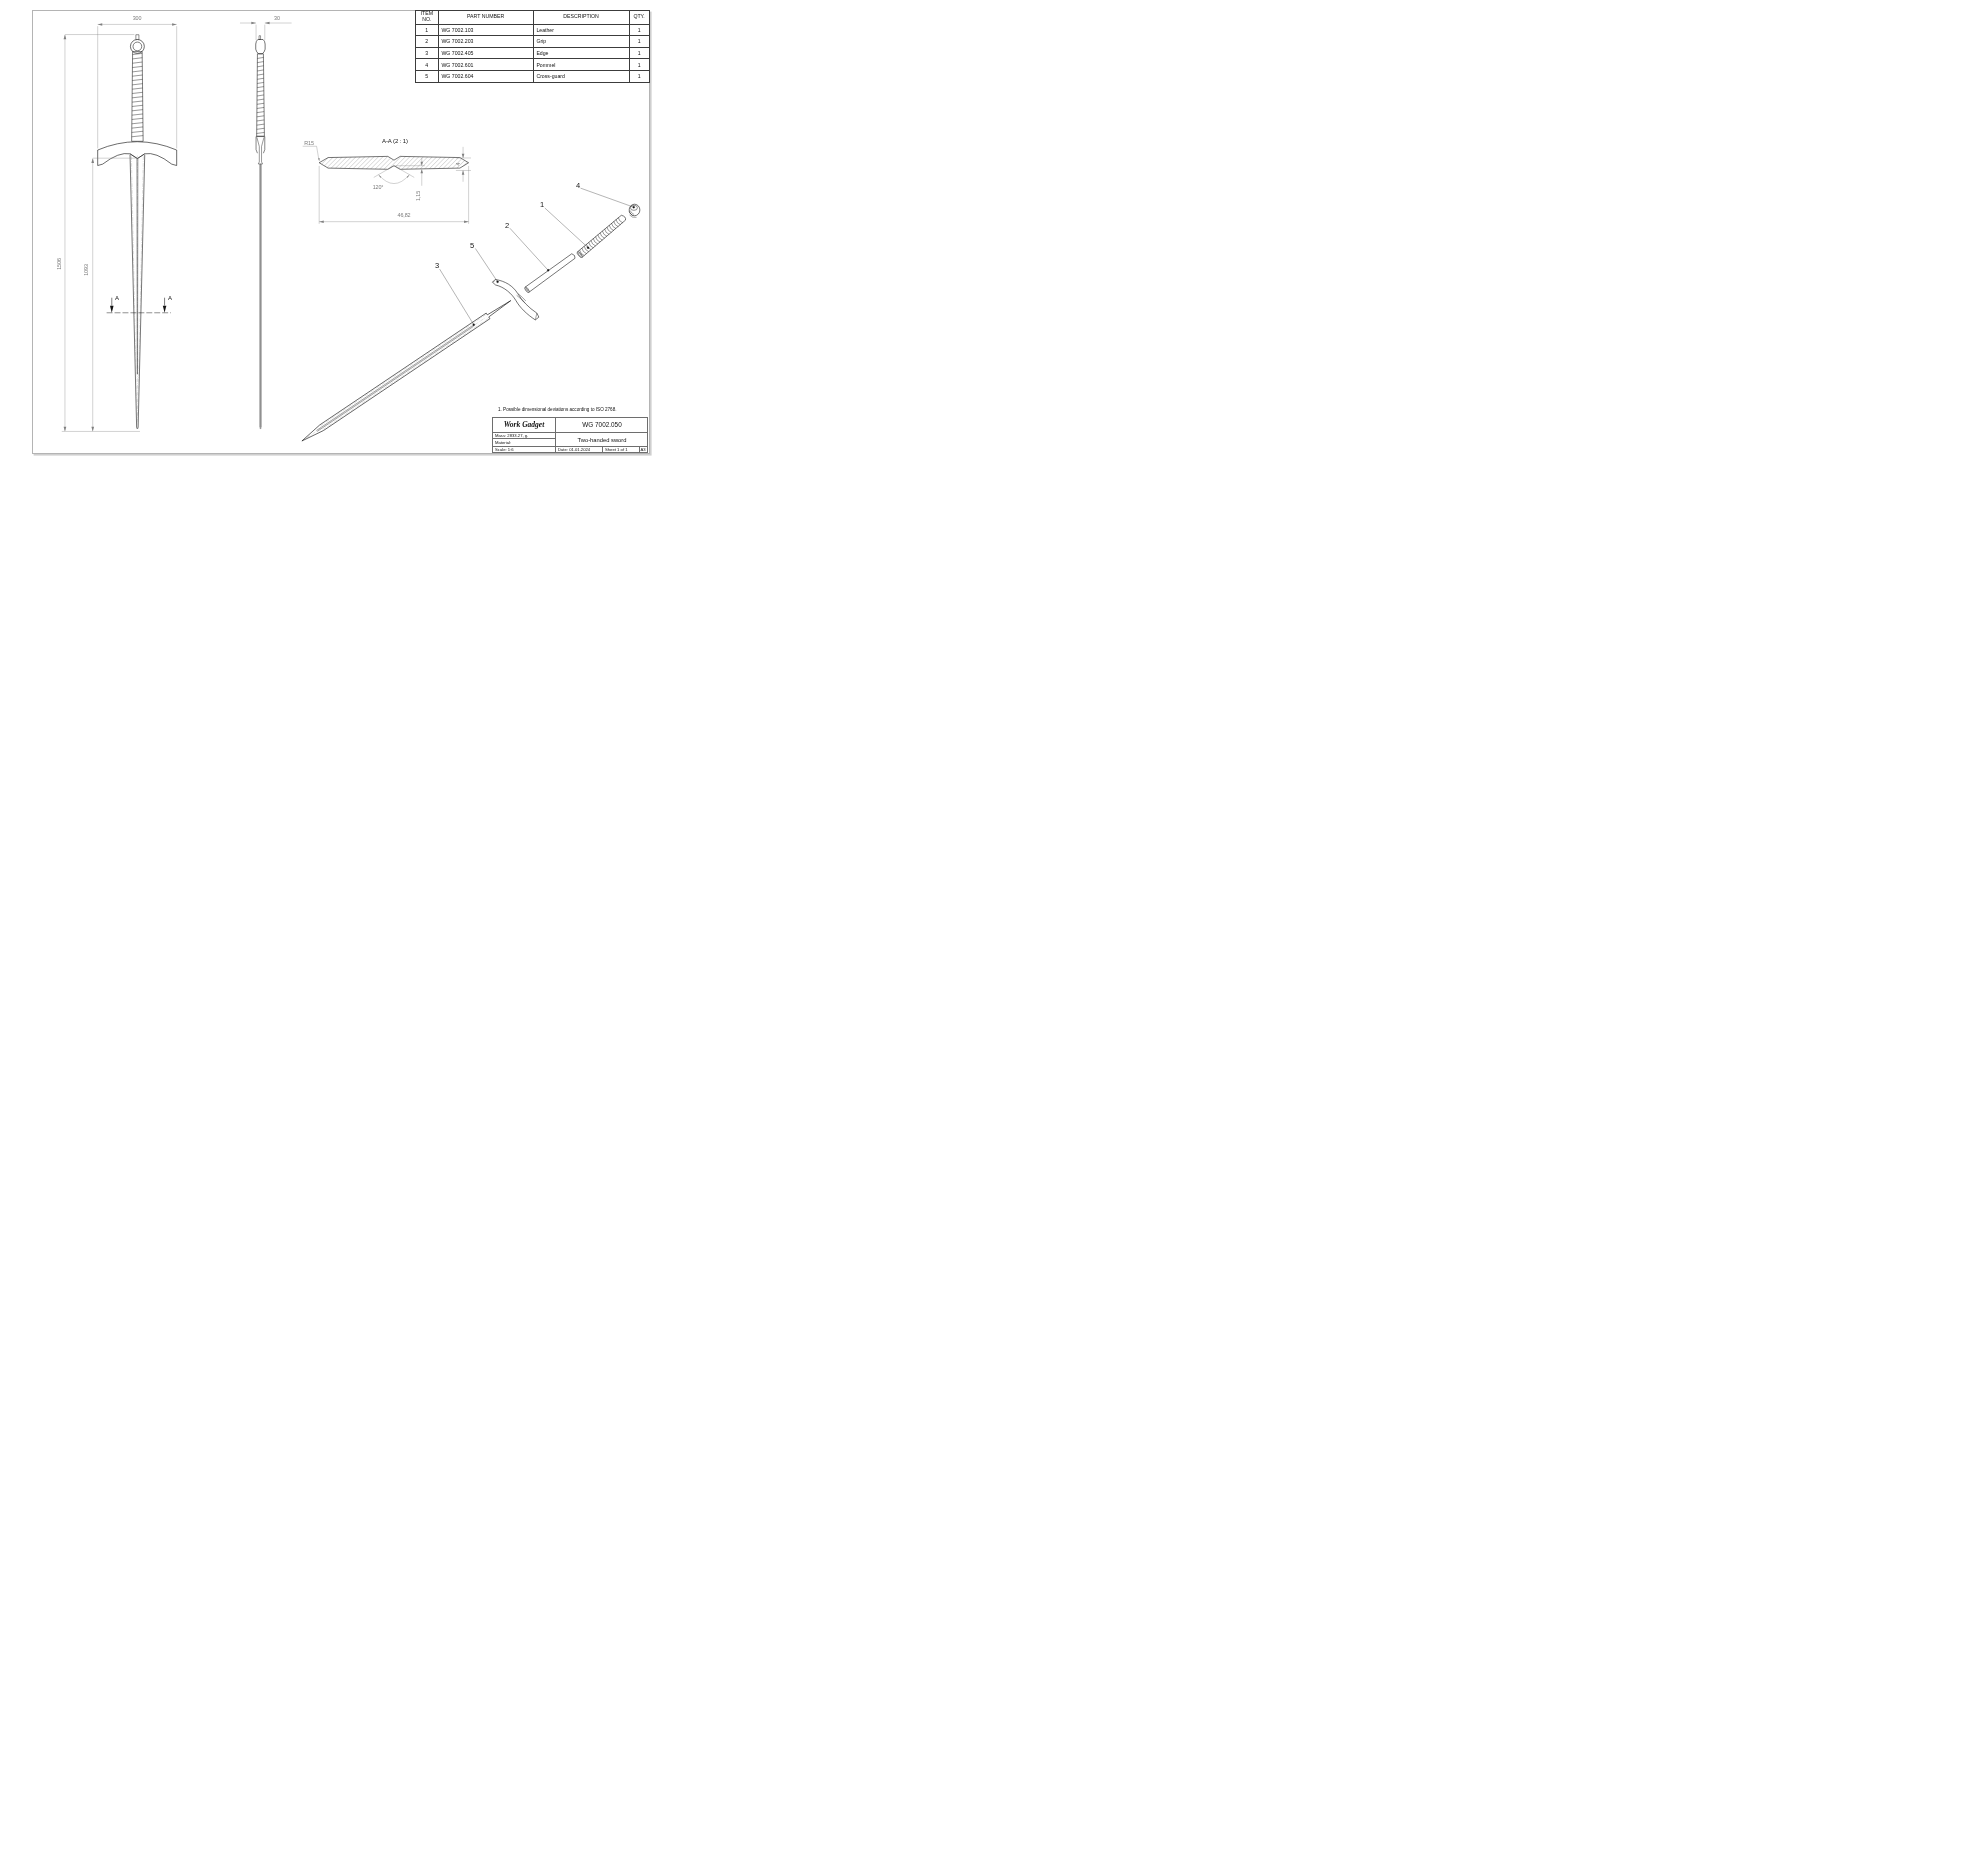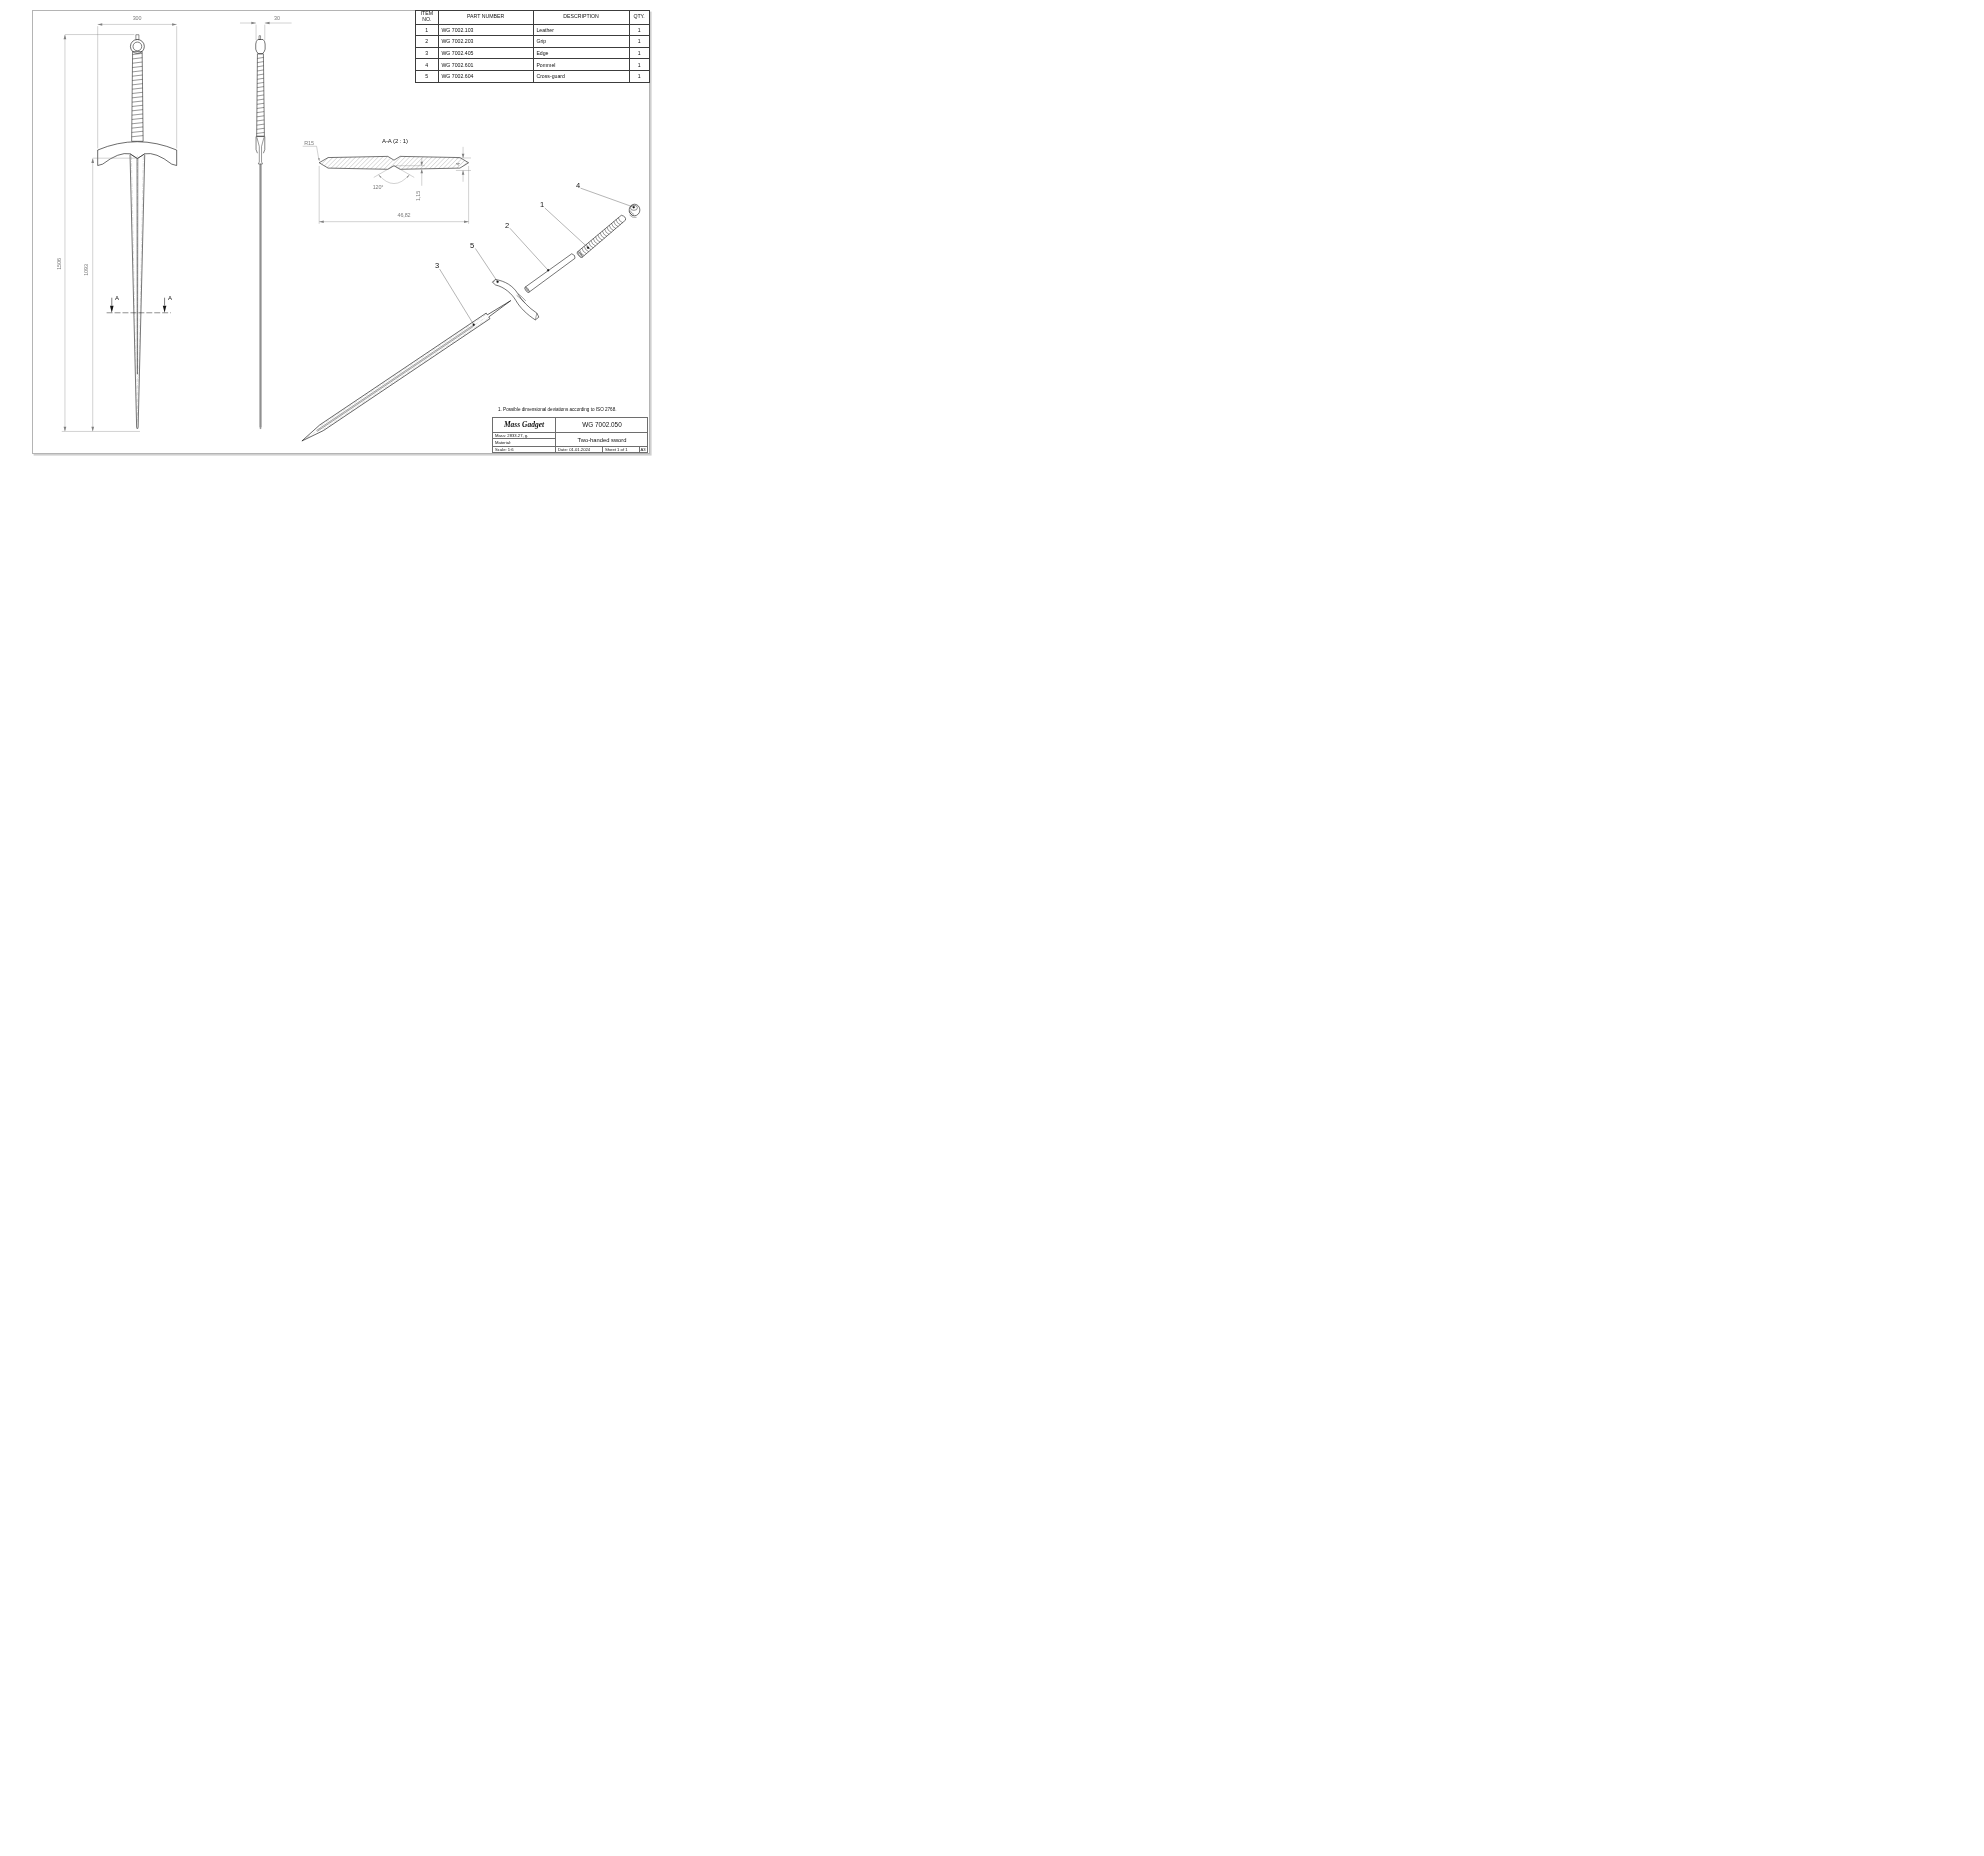--- a/index.html
+++ b/index.html
@@ -223,21 +223,21 @@
       <td class="l">WG 7002.604</td>
       <td class="l">Cross-guard</td>
       <td class="c">1</td>
     </tr>
   </tbody>
     </table>
 
   <div id="note">1. Possible dimensional deviations according to ISO 2768.</div>
 
   <div id="tblock">
-    <div class="tb cellc company tb-border-r tb-border-b" style="left:0;top:0;width:63px;height:14.7px;">Mass Gadget</div>
+    <div class="tb cellc company tb-border-r tb-border-b" style="left:0;top:0;width:63px;height:14.7px;">Work Gadget</div>
     <div class="tb cellc dwgnum tb-border-b" style="left:63px;top:0;width:92px;height:14.7px;">WG 7002.050</div>
     <div class="tb celll small tb-border-r tb-border-b" style="left:0;top:14.7px;width:63px;height:6.7px;">Mass: 2833.27, g.</div>
     <div class="tb celll small tb-border-r tb-border-b" style="left:0;top:21.4px;width:63px;height:8px;">Material:</div>
     <div class="tb cellc dwgtitle tb-border-b" style="left:63px;top:14.7px;width:92px;height:14.7px;">Two-handed sword</div>
     <div class="tb celll small tb-border-r" style="left:0;top:29px;width:63px;height:5.2px;">Scale: 1:6</div>
     <div class="tb celll small tb-border-r" style="left:63px;top:29px;width:47px;height:5.2px;">Date: 01.01.2024</div>
     <div class="tb celll small tb-border-r" style="left:110px;top:29px;width:37px;height:5.2px;">Sheet 1 of 1</div>
     <div class="tb cellc small" style="left:146px;top:29px;width:8.3px;height:5.2px;">A3</div>
   </div>
 </div>

